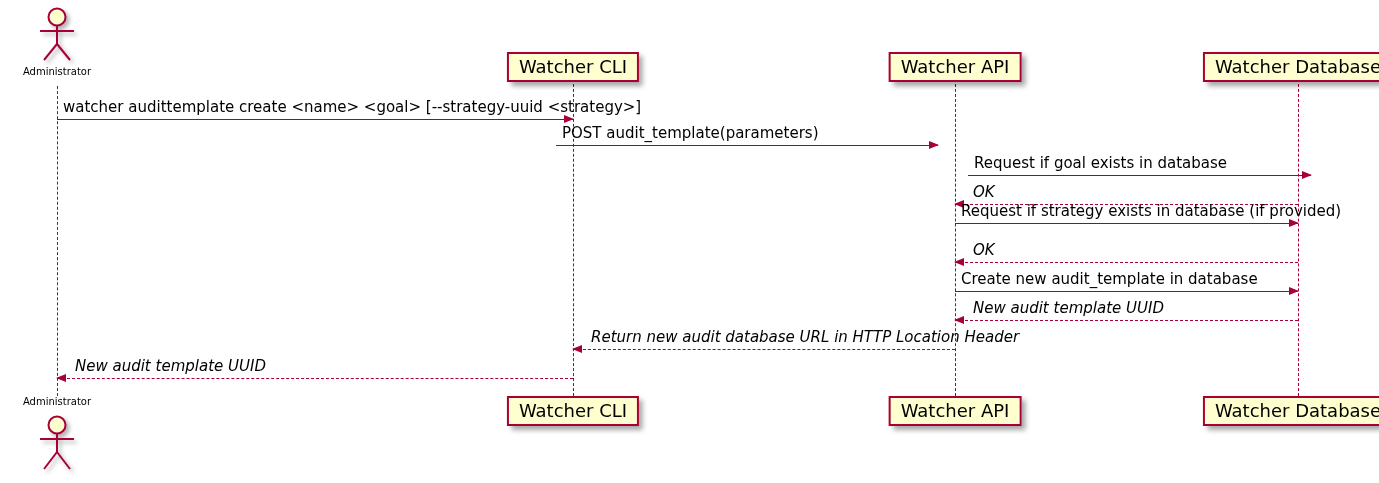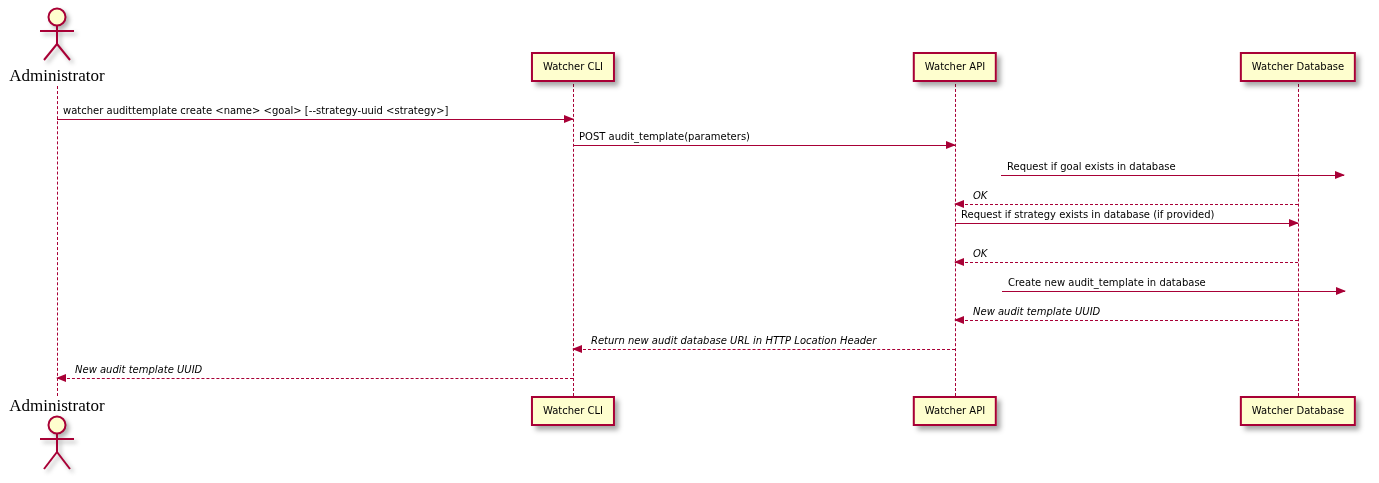--- a/index.html
+++ b/index.html
@@ -25,45 +25,44 @@
     border-left: 1px dashed var(--crimson);
   }
 
   .participant-box {
     position: absolute;
     transform: translateX(-50%);
     background: var(--cream);
     border: 2px solid var(--crimson);
     box-shadow: 4px 4px 5px rgba(0,0,0,0.35);
     padding: 4px 10px 5px 10px;
-    font-size: 10px;
+    font-size: 18px;
     color: var(--ink);
     white-space: nowrap;
     line-height: 17px;
   }
 
   .actor-label {
     position: absolute;
     transform: translateX(-50%);
-    font-size: 17px;
+    font-size: 10px;
     color: var(--ink);
     white-space: nowrap;
-    font-family: Liberation Serif, serif;
   }
 
   .actor-figure {
     position: absolute;
     filter: drop-shadow(3px 3px 2px rgba(0,0,0,0.30));
   }
 
   .message { position: absolute; height: 20px; }
   .msg-label {
     position: absolute;
     bottom: 4px;
-    font-size: 10px;
+    font-size: 15px;
     color: var(--ink);
     white-space: nowrap;
   }
   .lbl-r { left: 6px; }
   .lbl-l { left: 18px; font-style: italic; }
   .msg-line {
     position: absolute;
     left: 0; right: 0; bottom: 0;
     height: 0;
     border-top: 1px solid var(--crimson);
@@ -109,28 +108,28 @@
   <div class="participant-box" style="left:955px; top:52px;">Watcher API</div>
   <div class="participant-box" style="left:1298px; top:52px;">Watcher Database</div>
 
   <div class="message" style="left:57px; top:100px; width:516px;">
     <div class="msg-label lbl-r">watcher audittemplate create &lt;name&gt; &lt;goal&gt; [--strategy-uuid &lt;strategy&gt;]</div>
     <div class="msg-line solid">
         <div class="arrowhead right"></div>
       </div>
   </div>
 
-  <div class="message" style="left:573px; top:126px; width:382px;">
+  <div class="message" style="left:556px; top:126px; width:382px;">
     <div class="msg-label lbl-r">POST audit_template(parameters)</div>
     <div class="msg-line solid">
         <div class="arrowhead right"></div>
       </div>
   </div>
 
-  <div class="message" style="left:1001px; top:156px; width:343px;">
+  <div class="message" style="left:968px; top:156px; width:343px;">
     <div class="msg-label lbl-r">Request if goal exists in database</div>
     <div class="msg-line solid">
         <div class="arrowhead right"></div>
       </div>
   </div>
 
   <div class="message" style="left:955px; top:185px; width:343px;">
     <div class="msg-label lbl-l">OK</div>
     <div class="msg-line dashed">
         <div class="arrowhead left"></div>
@@ -144,21 +143,21 @@
       </div>
   </div>
 
   <div class="message" style="left:955px; top:243px; width:343px;">
     <div class="msg-label lbl-l">OK</div>
     <div class="msg-line dashed">
         <div class="arrowhead left"></div>
       </div>
   </div>
 
-  <div class="message" style="left:1002px; top:272px; width:343px;">
+  <div class="message" style="left:955px; top:272px; width:343px;">
     <div class="msg-label lbl-r">Create new audit_template in database</div>
     <div class="msg-line solid">
         <div class="arrowhead right"></div>
       </div>
   </div>
 
   <div class="message" style="left:955px; top:301px; width:343px;">
     <div class="msg-label lbl-l">New audit template UUID</div>
     <div class="msg-line dashed">
         <div class="arrowhead left"></div>

